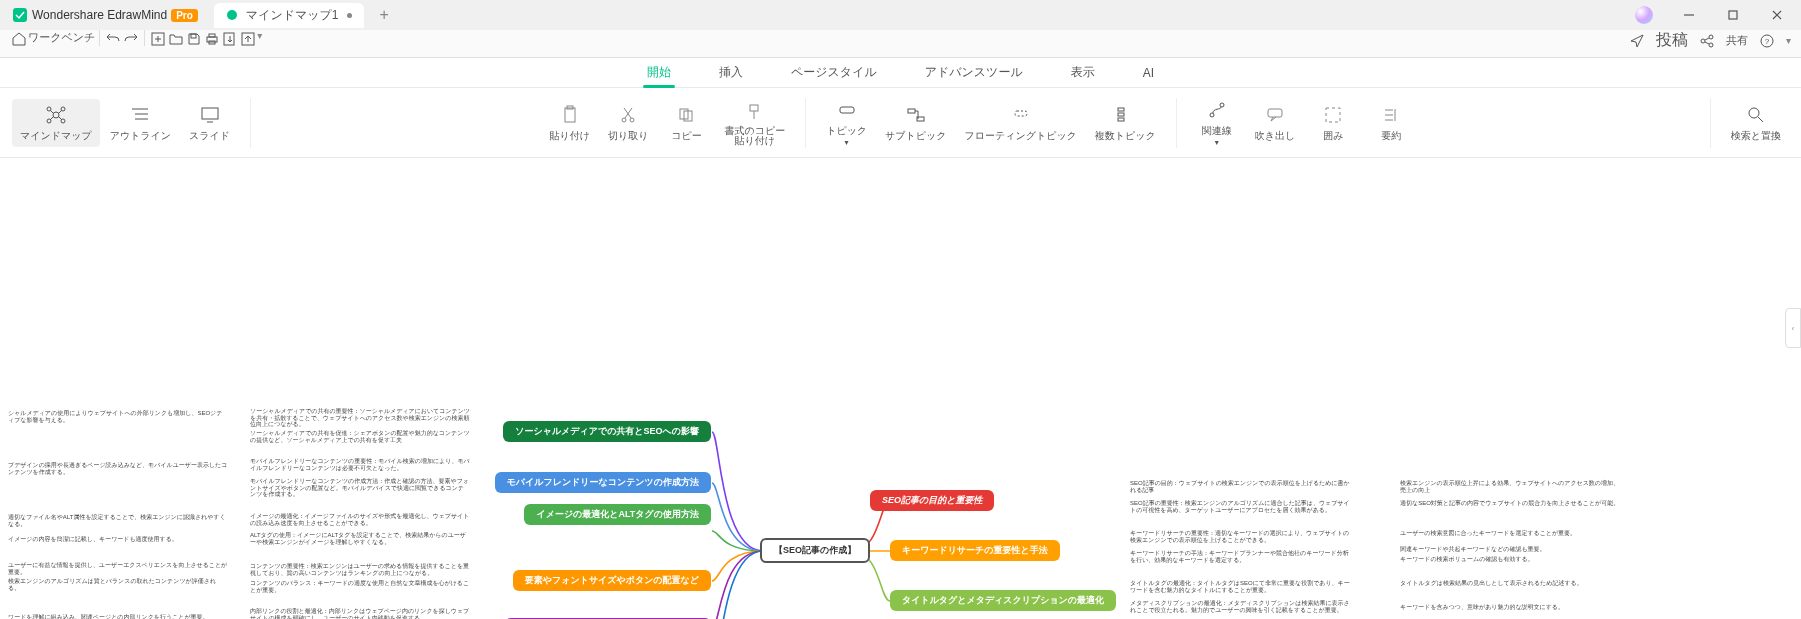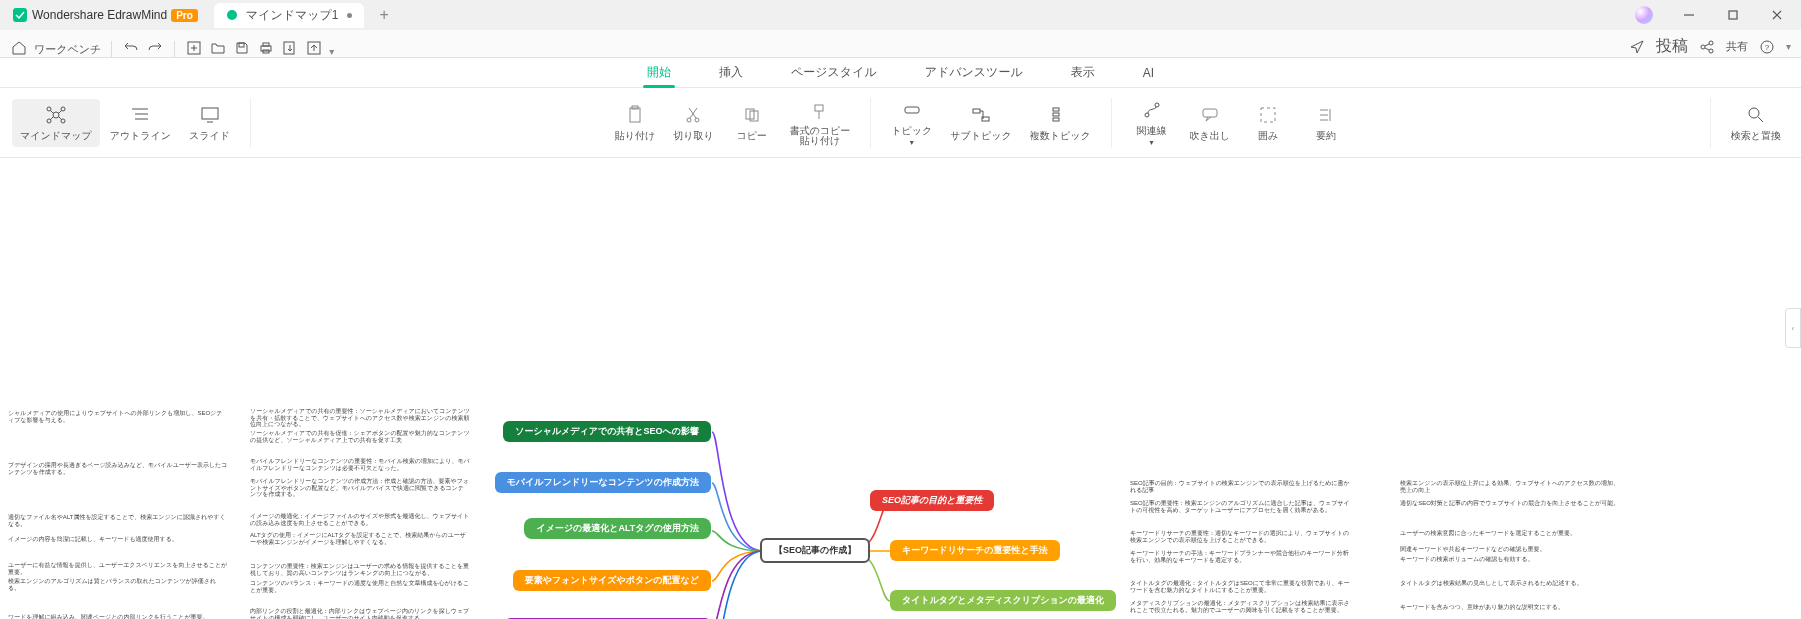--- a/index.html
+++ b/index.html
@@ -7,21 +7,21 @@
 .titlebar{background:#f0f0f0;height:30px;display:flex;align-items:center;padding:0 4px}
 .app-title{display:flex;align-items:center;gap:4px;padding:0 8px;font-size:12px;color:#333}
 .pro-badge{background:#ff9500;color:#fff;font-size:10px;padding:1px 5px;border-radius:3px;font-weight:bold}
 .tab{background:#fff;border-radius:6px 6px 0 0;padding:4px 12px;margin-left:8px;display:flex;align-items:center;gap:8px;font-size:12px;color:#555}
 .tab-dot{width:5px;height:5px;background:#888;border-radius:50%}
 .tab-add{margin-left:8px;font-size:16px;color:#888;padding:2px 8px;cursor:pointer}
 .win-controls{margin-left:auto;display:flex;align-items:center;gap:4px}
 .ai-orb{width:18px;height:18px;border-radius:50%;background:radial-gradient(circle at 30% 30%,#fff,#d4a5ff,#a5d4ff);margin-right:12px}
 .win-btn{width:40px;height:26px;display:flex;align-items:center;justify-content:center;color:#555;cursor:pointer}
 .win-btn svg{stroke:#555;fill:none;stroke-width:1.2}
-.toolbar{background:#fafafa;height:28px;display:flex;align-items:flex-end;padding:0 10px;gap:6px;border-bottom:1px solid #e0e0e0}
+.toolbar{background:#fafafa;height:28px;display:flex;align-items:flex-start;padding:0 10px;border-bottom:1px solid #e0e0e0}
 .tb-ico{width:18px;height:18px;display:flex;align-items:center;justify-content:center;color:#555;cursor:pointer}
 .tb-sep{width:1px;height:16px;background:#ddd;margin:0 4px}
 .tb-right{margin-left:auto;display:flex;align-items:center;gap:10px}
 .menubar{background:#fff;height:30px;display:flex;align-items:center;justify-content:center;gap:40px;border-bottom:1px solid #e8e8e8}
 .menu-item{font-size:12px;color:#555;padding:6px 4px;cursor:pointer;position:relative}
 .menu-item.active{color:#00c389}
 .menu-item.active::after{content:"";position:absolute;bottom:-1px;left:0;right:0;height:3px;background:#00c389;border-radius:2px}
 .ribbon{background:#fff;height:70px;display:flex;align-items:center;padding:0 12px;gap:4px;border-bottom:1px solid #e8e8e8}
 .rb-group{display:flex;gap:2px}
 .rb-btn{display:flex;flex-direction:column;align-items:center;justify-content:center;padding:4px 8px;font-size:10px;color:#555;min-width:56px;cursor:pointer;border-radius:4px}
@@ -271,20 +271,28 @@
             <rect x="2" y="4" width="7" height="4"></rect>
             <rect x="11" y="12" width="7" height="4"></rect>
             <path d="M9 6h3v8"></path>
           </svg>
         </div>
         <span>サブトピック</span>
       </div>
     <div class="rb-btn">
         <div class="ico">
           <svg width="20" height="20" viewBox="0 0 20 20" fill="none" stroke="#555">
+            <rect x="4" y="6" width="12" height="5" rx="2" stroke-dasharray="2"></rect>
+          </svg>
+        </div>
+        <span>フローティングトピック</span>
+      </div>
+    <div class="rb-btn">
+        <div class="ico">
+          <svg width="20" height="20" viewBox="0 0 20 20" fill="none" stroke="#555">
             <rect x="3" y="3" width="6" height="3"></rect>
             <rect x="3" y="8" width="6" height="3"></rect>
             <rect x="3" y="13" width="6" height="3"></rect>
           </svg>
         </div>
         <span>複数トピック</span>
       </div>
   </div>
   <div class="rb-sep"></div>
   <div class="rb-group">
@@ -353,21 +361,21 @@
       <path d="M852 393 C880 393 880 343 890 343" stroke="#e53935"></path>
       <path d="M852 393 C880 393 880 393 890 393" stroke="#ffa000"></path>
       <path d="M852 393 C880 393 880 443 890 443" stroke="#8bc34a"></path>
     </g>
   </svg>
 
   <div class="node center-node">【SEO記事の作成】</div>
   <div id="branches">
       <div class="node branch b-purple" style="right: 1090px; top: 263px;">ソーシャルメディアでの共有とSEOへの影響</div>
       <div class="node branch b-blue" style="right: 1090px; top: 314px;">モバイルフレンドリーなコンテンツの作成方法</div>
-      <div class="node branch b-green" style="right: 1090px; top: 360px; border-radius: 8px;">イメージの最適化とALTタグの使用方法</div>
+      <div class="node branch b-green" style="right: 1090px; top: 346px;">イメージの最適化とALTタグの使用方法</div>
       <div class="node branch b-orange" style="right: 1090px; top: 412px;">要素やフォントサイズやボタンの配置など</div>
       <div class="node branch b-violet" style="right: 1090px; top: 460px;">内部リンクと外部リンクの役割と最適化方法</div>
       <div class="node branch b-red" style="left: 870px; top: 332px; font-style: italic;">SEO記事の目的と重要性</div>
       <div class="node branch b-amber" style="left: 890px; top: 382px;">キーワードリサーチの重要性と手法</div>
       <div class="node branch b-lime" style="left: 890px; top: 432px;">タイトルタグとメタディスクリプションの最適化</div>
     </div>
   <div id="leaves">
       <div class="leaf" style="left: 250px; top: 250px; width: 230px;">ソーシャルメディアでの共有の重要性：ソーシャルメディアにおいてコンテンツを共有・拡散することで、ウェブサイトへのアクセス数や検索エンジンの検索順位向上につながる。</div>
       <div class="leaf" style="left: 250px; top: 272px; width: 230px;">ソーシャルメディアでの共有を促進：シェアボタンの配置や魅力的なコンテンツの提供など、ソーシャルメディア上での共有を促す工夫</div>
       <div class="leaf" style="left: 250px; top: 300px; width: 230px;">モバイルフレンドリーなコンテンツの重要性：モバイル検索の増加により、モバイルフレンドリーなコンテンツは必要不可欠となった。</div>

